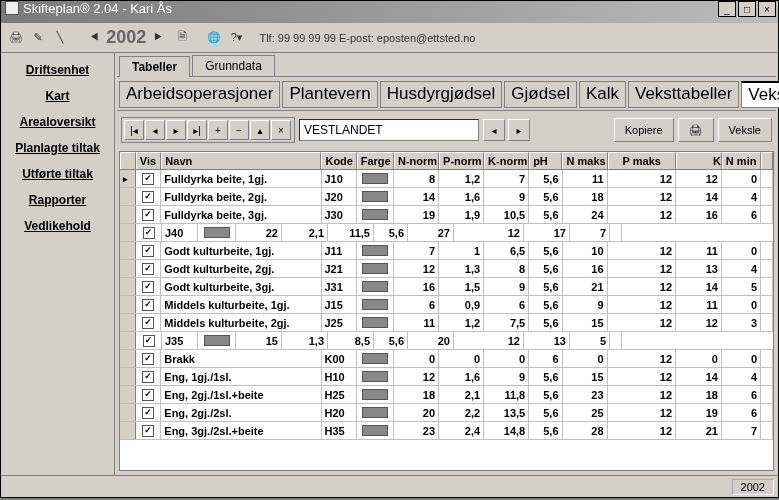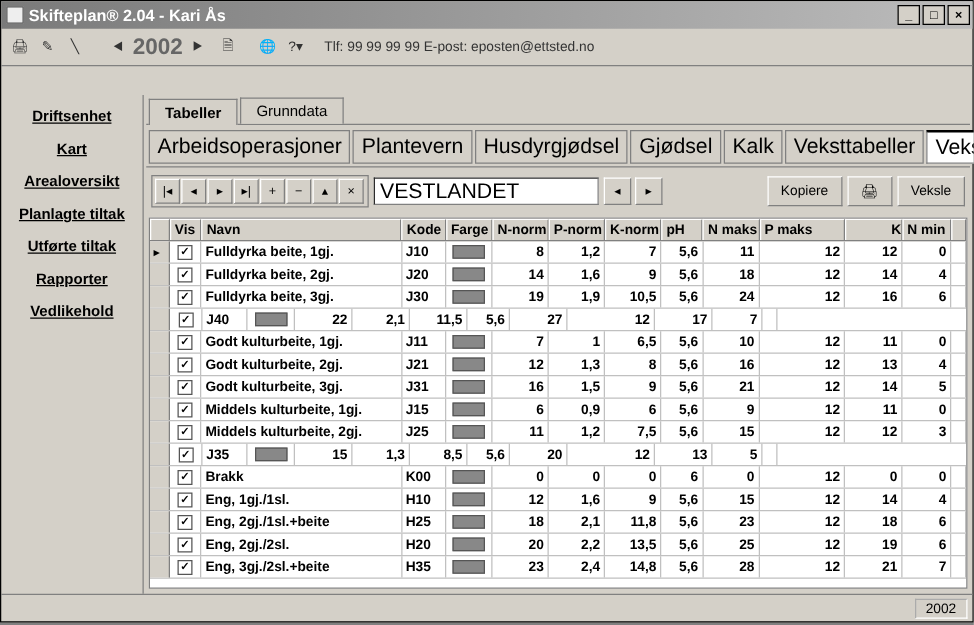--- a/index.html
+++ b/index.html
@@ -14,23 +14,23 @@
   .window {
     width: 779px; height: 498px;
     background: #d4d0c8;
     border: 1px solid #000;
     display: flex; flex-direction: column;
   }
   .titlebar {
     height: 22px;
     background: linear-gradient(to right, #7a7a7a, #bcbcbc);
     color: #fff;
-    display: flex; align-items: center;
+    display: flex; 
     padding: 0 2px 0 4px;
-    font-weight: bold;
+    font-weight: normal;
     font-size: 13px;
   }
   .titlebar .app-icon {
     width: 14px; height: 14px; margin-right: 4px;
     background: #eee; border: 1px solid #555;
   }
   .titlebar .title { flex: 1; }
   .titlebar .win-btn {
     width: 18px; height: 16px; margin-left: 2px;
     background: #d4d0c8; border: 1px solid #000;
@@ -49,21 +49,21 @@
     width: 18px; height: 18px;
     display: inline-flex; align-items: center; justify-content: center;
     color: #333;
     cursor: default;
   }
   .tb-sep { width: 6px; }
   .year-nav { display: flex; align-items: center; gap: 2px; margin: 0 4px;}
   .year { font-size: 18px; font-weight: bold; color: #666; margin: 0 2px;}
   .arrow-btn { font-size: 14px; color: #333; padding: 0 2px; cursor: default;}
   .info-text { color: #333; margin-left: 10px; }
-  .body-area { flex: 1; display: flex; min-height: 0; margin-top: 23px;}
+  .body-area { flex: 1; display: flex; min-height: 0;}
   .sidebar {
     width: 114px;
     border-right: 1px solid #808080;
     padding: 10px 2px;
     display: flex; flex-direction: column;
     gap: 12px;
     align-items: center;
   }
   .sidebar .nav-item {
     font-size: 12px; font-weight: bold;
@@ -105,21 +105,21 @@
   }
   .nav-btn {
     width: 20px; height: 20px; border: 1px solid #fff;
     border-right-color: #808080; border-bottom-color: #808080;
     display: flex; align-items: center; justify-content: center;
     font-size: 10px; cursor: default; background: #d4d0c8;
     margin-right: 1px;
   }
   .combo {
     height: 22px; width: 180px; border: 1px inset #808080;
-    background: #fff; padding: 2px 4px; font-size: 17px;
+    background: #fff; padding: 2px 4px; font-size: 12px;
     display: flex; align-items: center;
   }
   .small-arrows { display: flex; gap: 2px; }
   .small-arrows .nav-btn { width: 22px; height: 22px;}
   .push-right { margin-left: auto; display: flex; gap: 4px;}
   .btn {
     border: 1px solid #fff;
     border-right-color: #808080; border-bottom-color: #808080;
     background: #d4d0c8; padding: 3px 10px; height: 24px;
     font-size: 11px; cursor: default;
@@ -153,21 +153,21 @@
   .c-marker { width: 16px; }
   .c-vis    { width: 26px; justify-content: center;}
   .c-navn   { width: 164px; }
   .c-kode   { width: 36px; }
   .c-farge  { width: 38px; justify-content: center;}
   .c-nnorm  { width: 46px; }
   .c-pnorm  { width: 46px; }
   .c-knorm  { width: 46px; }
   .c-ph     { width: 34px; }
   .c-nmaks  { width: 46px; }
-  .c-pmaks  { width: 70px; }
+  .c-pmaks  { width: 70px; text-align: center; }
   .c-kmaks  { width: 46px; padding-left: 36px; }
   .c-nmin   { width: 40px; }
   .c-extra  { width: 12px; }
   .swatch { width: 26px; height: 11px; background: #888; border: 1px solid #555;}
   .chk { width: 12px; height: 12px; border: 1px solid #555; background: #fff; display: inline-flex; align-items: center; justify-content: center; font-size: 9px; line-height: 9px;}
   .marker { font-size: 9px; color: #000;}
   .statusbar {
     height: 22px; border-top: 1px solid #808080;
     display: flex; justify-content: flex-end; align-items: center;
     padding: 0 4px; gap: 4px;

